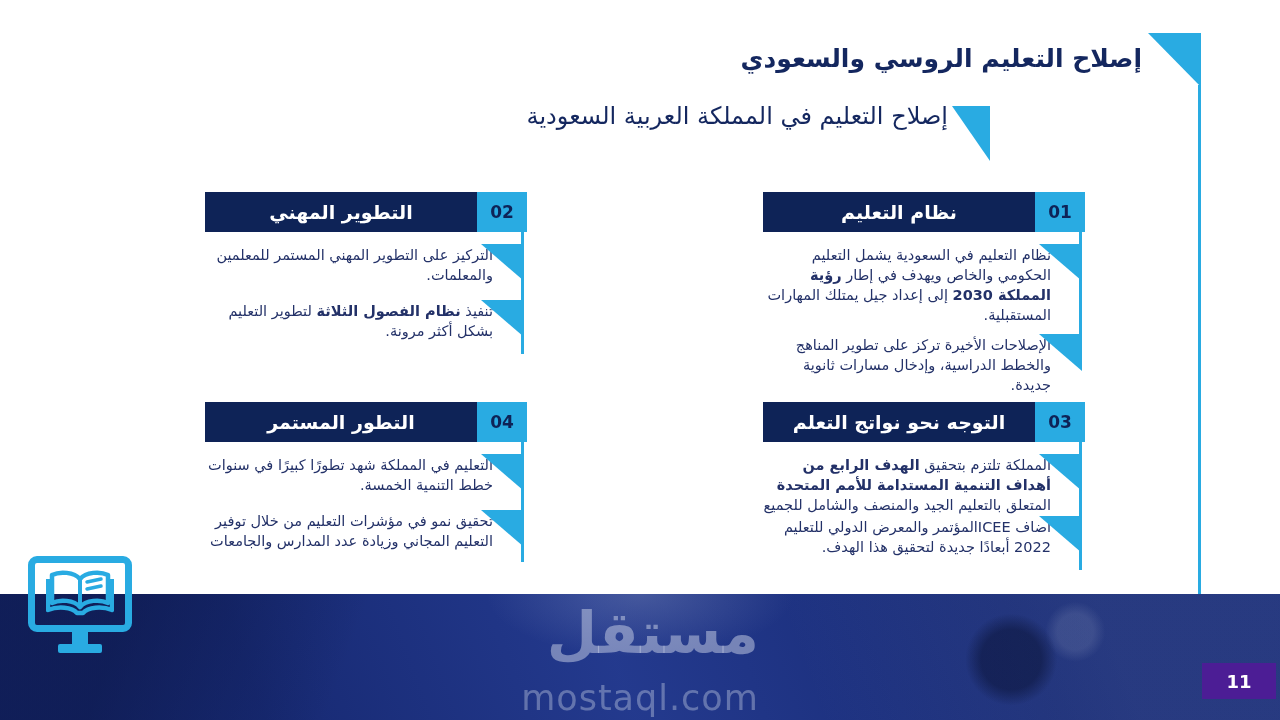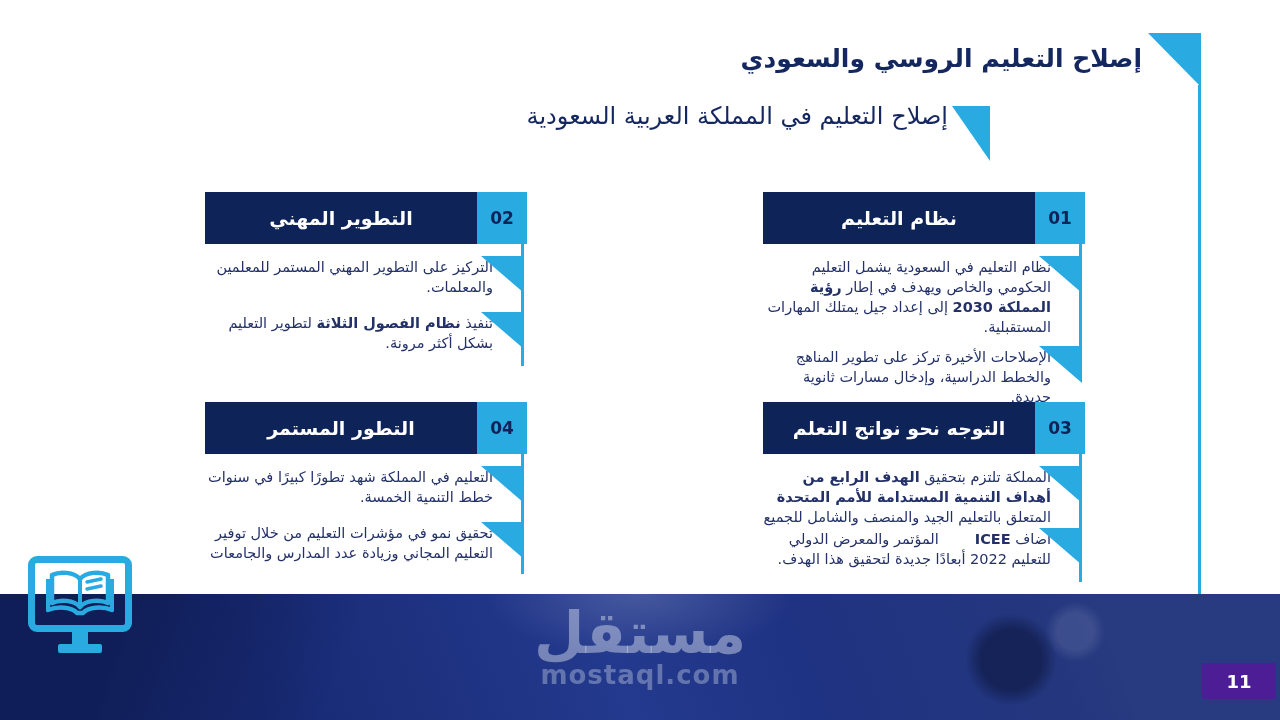--- a/index.html
+++ b/index.html
@@ -23,21 +23,21 @@
   .main-title{
     position:absolute;top:102px;right:332px;color:#14275F;
     font-size:24px;font-weight:500;direction:rtl;white-space:nowrap;
   }
   .title-tri{
     position:absolute;left:952px;top:106px;width:38px;height:55px;
     background:#29ABE2;clip-path:polygon(0 0,100% 0,100% 100%);
   }
   
   .info-box{position:absolute;width:322px;}
-  .box-header{display:flex;height:52px;}
+  .box-header{display:flex;height:40px;}
   .box-header .hd-title{
     flex:1;background:#0E2357;color:#ffffff;display:flex;align-items:center;
     justify-content:center;font-size:19px;font-weight:600;direction:rtl;
   }
   .box-header .hd-num{
     width:50px;background:#29ABE2;color:#0E2357;display:flex;align-items:center;
     justify-content:center;font-size:17px;font-weight:700;
   }
   .box-body{position:relative;padding:13px 34px 0 0;}
   .v-line{position:absolute;top:0;right:3px;width:3px;background:#29ABE2;}
@@ -63,21 +63,21 @@
   }
   
   .watermark{
     position:absolute;top:604px;left:50%;transform:translateX(-50%);
     text-align:center;line-height:1;
   }
   .wm-ar{
     direction:rtl;font-size:58px;font-weight:700;color:rgba(198,206,228,0.52);text-align:right;
   }
   .wm-en{
-    margin-top:0;font-size:26px;font-weight:700;letter-spacing:1px;
+    margin-top:19px;font-size:35px;font-weight:400;letter-spacing:1px;
     color:rgba(190,199,224,0.42);
   }
   
   .monitor{
     position:absolute;left:28px;top:556px;width:104px;height:76px;
     box-sizing:border-box;border:7px solid #29ABE2;border-radius:9px;
   }
   .monitor-neck{position:absolute;left:72px;top:630px;width:16px;height:16px;background:#29ABE2;}
   .monitor-base{position:absolute;left:58px;top:644px;width:44px;height:9px;background:#29ABE2;border-radius:2px;}
   .book-svg{position:absolute;left:46px;top:567px;width:68px;height:52px;}
@@ -125,21 +125,21 @@
   </div>
 
   <div class="info-box" style="left:763px;top:402px;">
     <div class="box-header">
       <div class="hd-title">التوجه نحو نواتج التعلم</div>
       <div class="hd-num">03</div>
     </div>
     <div class="box-body">
       <div class="v-line" style="height:128px;"></div>
       <p class="para" style="margin-bottom:2px;"><span class="tri"></span><span>المملكة تلتزم بتحقيق </span><span style="font-weight: 700;">الهدف الرابع من أهداف التنمية المستدامة للأمم المتحدة</span><span> المتعلق بالتعليم الجيد والمنصف والشامل للجميع</span></p>
-      <p class="para"><span class="tri"></span><span>أضاف </span><span style="font-weight: 700; padding-left: 36px;">ICEE</span><span>المؤتمر والمعرض الدولي للتعليم 2022 أبعادًا جديدة لتحقيق هذا الهدف.</span></p>
+      <p class="para"><span class="tri"></span><span>أضاف </span><span style="font-weight: 400;">ICEE</span><span>المؤتمر والمعرض الدولي للتعليم 2022 أبعادًا جديدة لتحقيق هذا الهدف.</span></p>
     </div>
   </div>
 
   <div class="info-box" style="left:205px;top:402px;">
     <div class="box-header">
       <div class="hd-title">التطور المستمر</div>
       <div class="hd-num">04</div>
     </div>
     <div class="box-body">
       <div class="v-line" style="height:120px;"></div>

